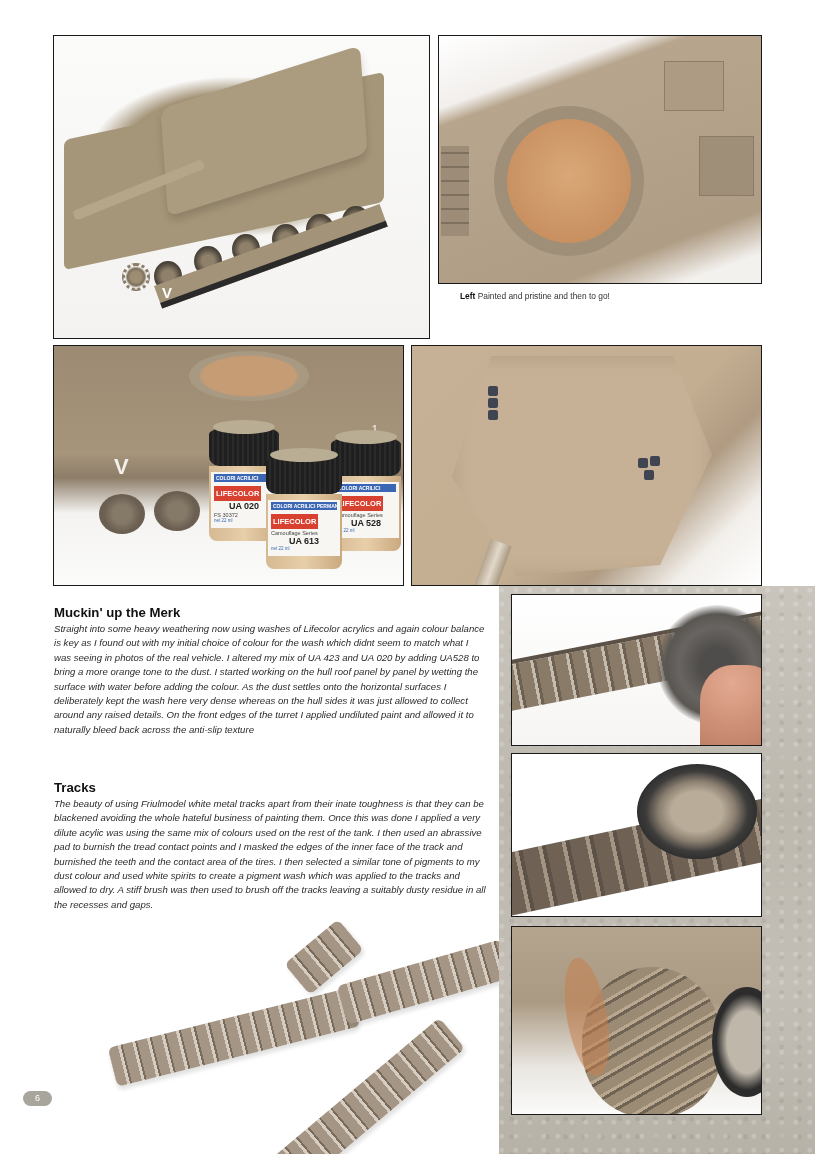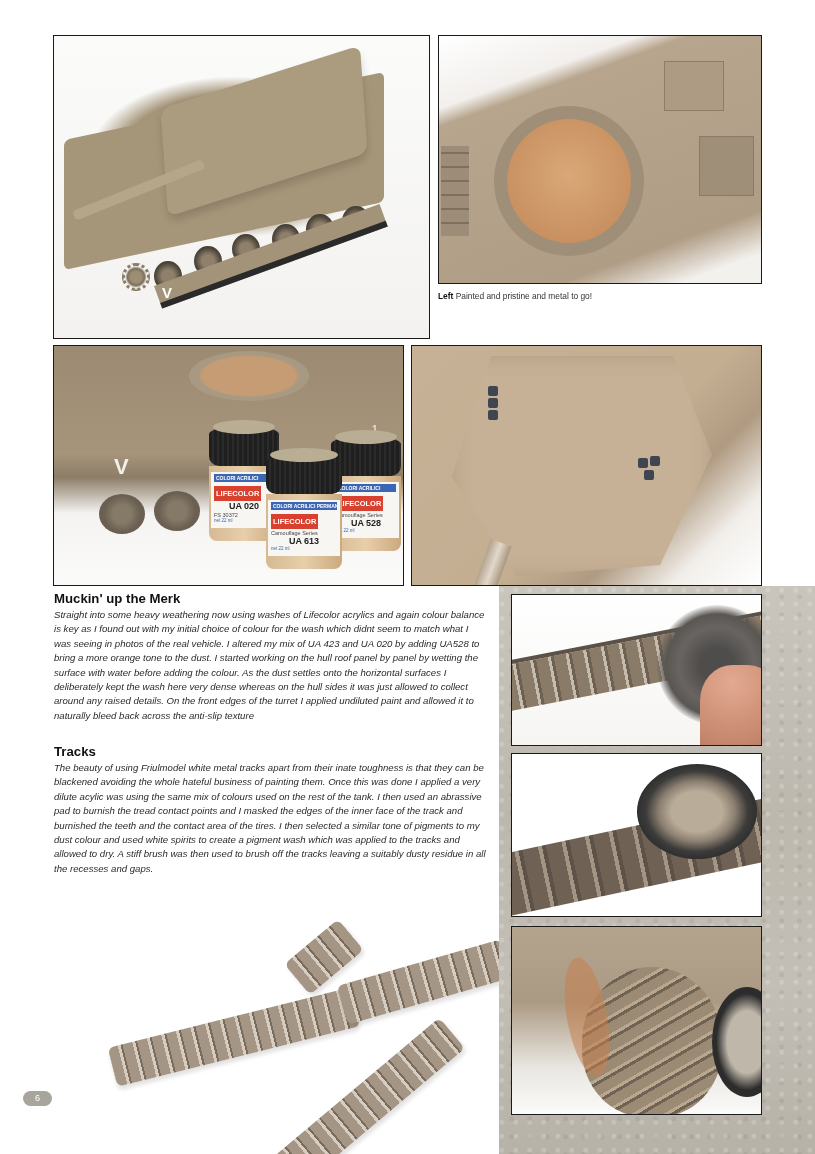--- a/index.html
+++ b/index.html
@@ -22,21 +22,21 @@
   
   .p2 { left: 438px; top: 35px; width: 324px; height: 249px; background: linear-gradient(160deg,#ffffff 0%,#f2efec 20%,#b7a58d 25%,#b09d85 80%,#f3f1ee 92%); }
   .p2 .ring { position:absolute; left:55px; top:70px; width:150px; height:150px; border-radius:50%; background:#9f8f79; }
   .p2 .ring-inner { position:absolute; left:68px; top:83px; width:124px; height:124px; border-radius:50%; background: radial-gradient(circle at 50% 45%, #d9a878, #c88f5f 75%, #b98356); }
   .p2 .grid { position:absolute; left:2px; top:110px; width:28px; height:90px; background: repeating-linear-gradient(0deg,#9d8c77 0 12px,#7e705f 12px 14px), #9d8c77;}
   .p2 .box1 { position:absolute; left:225px; top:25px; width:60px; height:50px; background:#ad9b84; border:1px solid #8e7e69;}
   .p2 .box2 { position:absolute; left:260px; top:100px; width:55px; height:60px; background:#a08f78; border:1px solid #8b7b66;}
 
   
   .caption { position:absolute; left:438px; top:291px; width:330px; font-size:8.4px; line-height:11.4px; color:#333; }
-  .caption b { color:#111; }
+  .caption b { color:#111;margin-left:22px; }
 
   
   .p3 { left: 53px; top: 345px; width: 351px; height: 241px; background: linear-gradient(180deg,#9c8a72 0%, #a6947b 45%, #8d7d68 55%, #f4f3f1 70%, #fbfbfa 100%); }
   .p3 .turret-ring { position:absolute; left:135px; top:5px; width:120px; height:50px; border-radius:50%; background: radial-gradient(ellipse,#c69c74 55%,#a89982 60%);}
   .p3 .vmark { position:absolute; left:60px; top:108px; font-size:22px; font-weight:bold; color:#f3f0ea;}
   .p3 .onemark { position:absolute; left:318px; top:78px; font-size:10px; font-weight:bold; color:#e6e1d6;}
   .p3 .roadwheel { position:absolute; width:46px; height:40px; border-radius:50%; background: radial-gradient(circle,#857968 30%,#6a5f51 60%);}
   .jar { position:absolute; width:70px; border-radius:6px; }
   .jar .cap { height:40px; border-radius:50% 50% 10px 10px / 20% 20% 10px 10px; background: repeating-linear-gradient(90deg,#1f1f1f 0 3px,#2b2b2b 3px 5px); position:relative; }
   .jar .cap::before { content:""; position:absolute; left:4px; right:4px; top:-6px; height:14px; border-radius:50%; background:#b9ae94; }
@@ -107,21 +107,21 @@
 
 <div class="photo p2">
   <div class="ring"></div>
   <div class="ring-inner"></div>
   <div class="grid"></div>
   <div class="box1"></div>
   <div class="box2"></div>
 </div>
 
 <div class="caption">
-  <div><b>Left</b><span> Painted and pristine and metal to go!</span></div>
+  <div><b>Left</b><span> Painted and pristine and then to go!</span></div>
 </div>
 
 <div class="photo p3">
   <div class="turret-ring"></div>
   <span class="vmark">V</span>
   <span class="onemark">1</span>
   <div class="roadwheel" style="left:45px;top:148px"></div>
   <div class="roadwheel" style="left:100px;top:145px"></div>
 
   <div class="jar" style="left:155px;top:80px">
@@ -194,23 +194,23 @@
   <div class="wheel"></div>
 </div>
 
 <div class="tracks">
   <div class="band" style="left:10px;top:100px;width:250px;transform:rotate(-14deg)"></div>
   <div class="band" style="left:190px;top:20px;width:70px;transform:rotate(-40deg)"></div>
   <div class="band" style="left:240px;top:45px;width:170px;transform:rotate(-16deg)"></div>
   <div class="band" style="left:150px;top:170px;width:230px;transform:rotate(-40deg)"></div>
 </div>
 
-<div class="article" style="top:591px">
+<div class="article" style="top:605px">
   <h2>Muckin' up the Merk</h2>
   <p>Straight into some heavy weathering now using washes of Lifecolor acrylics and again colour balance is key as I found out with my initial choice of colour for the wash which didnt seem to match what I was seeing in photos of the real vehicle. I altered my mix of UA 423 and UA 020 by adding UA528 to bring a more orange tone to the dust. I started working on the hull roof panel by panel by wetting the surface with water before adding the colour. As the dust settles onto the horizontal surfaces I deliberately kept the wash here very dense whereas on the hull sides it was just allowed to collect around any raised details. On the front edges of the turret I applied undiluted paint and allowed it to naturally bleed back across the anti-slip texture</p>
 </div>
 
-<div class="article" style="top:744px">
+<div class="article" style="top:780px">
   <h2>Tracks</h2>
   <p>The beauty of using Friulmodel white metal tracks apart from their inate toughness is that they can be blackened avoiding the whole hateful business of painting them. Once this was done I applied a very dilute acylic was using the same mix of colours used on the rest of the tank. I then used an abrassive pad to burnish the tread contact points and I masked the edges of the inner face of the track and burnished the teeth and the contact area of the tires. I then selected a similar tone of pigments to my dust colour and used white spirits to create a pigment wash which was applied to the tracks and allowed to dry. A stiff brush was then used to brush off the tracks leaving a suitably dusty residue in all the recesses and gaps.</p>
 </div>
 
 <div class="page-num">6</div>
 
 </body></html>

